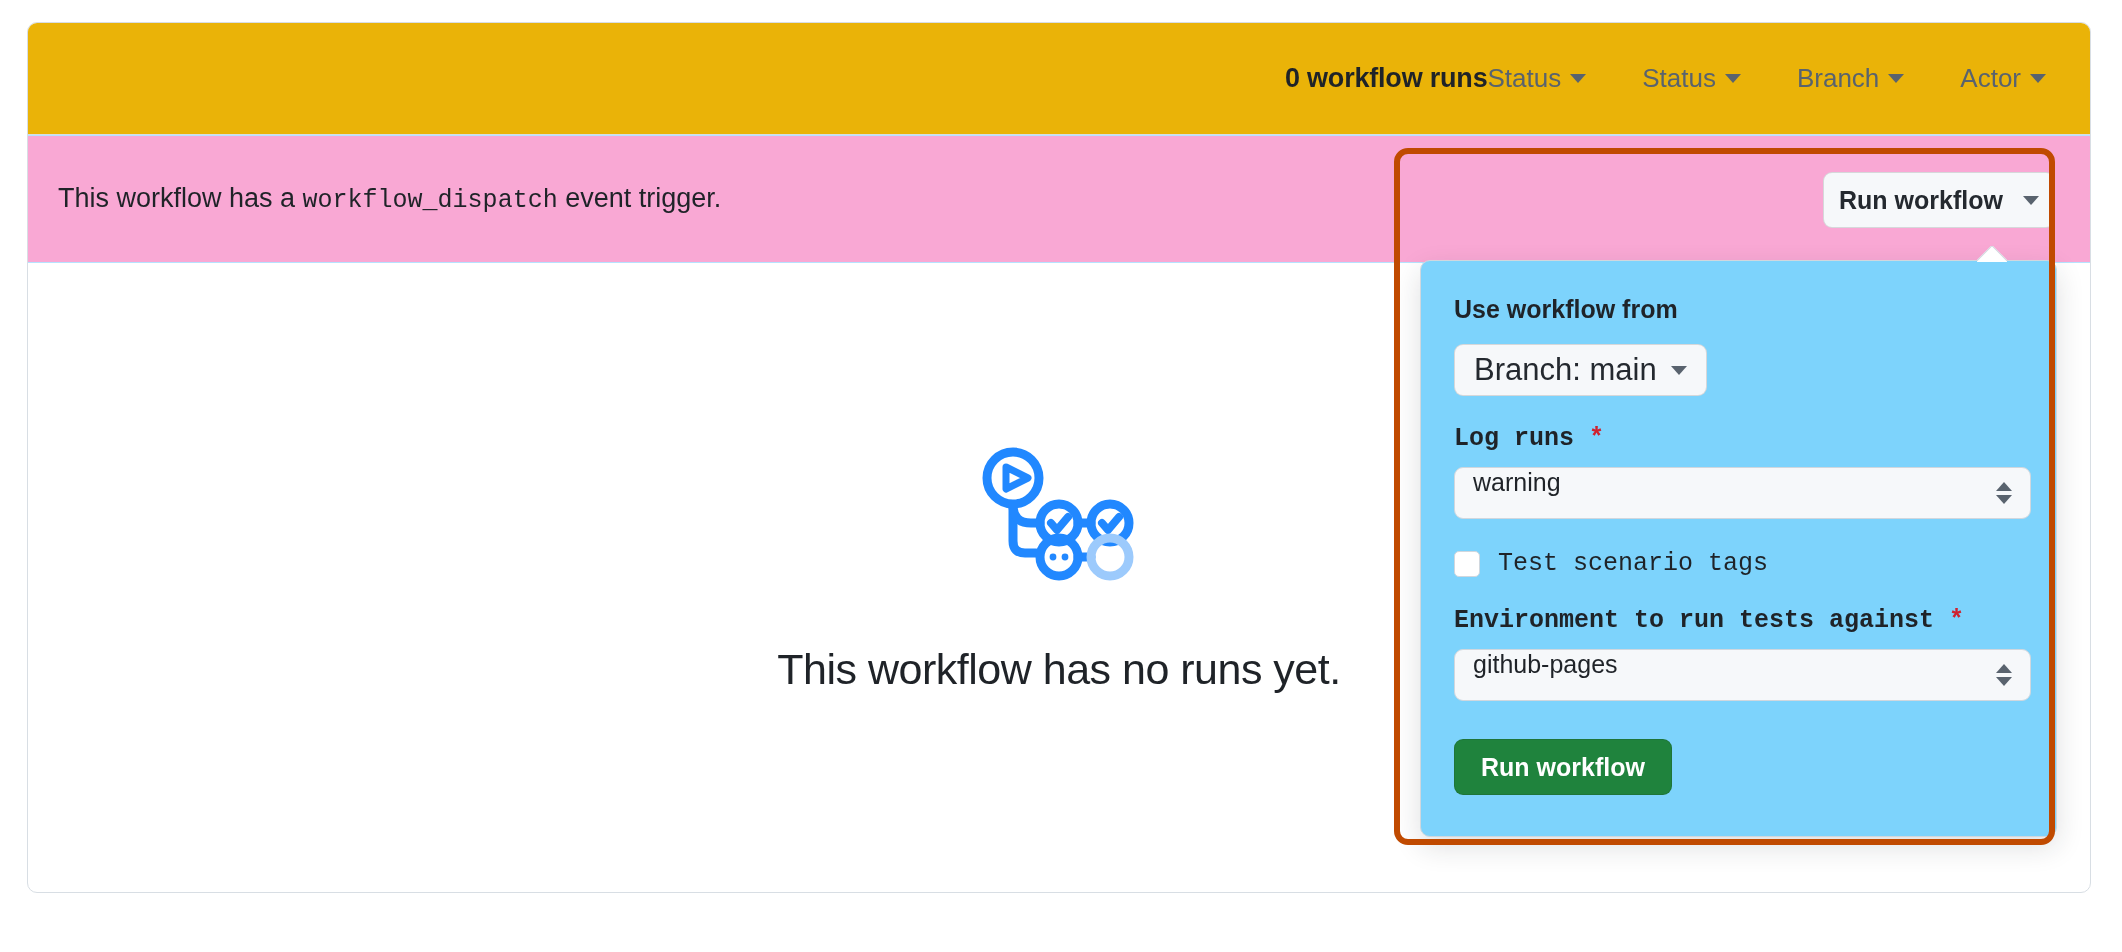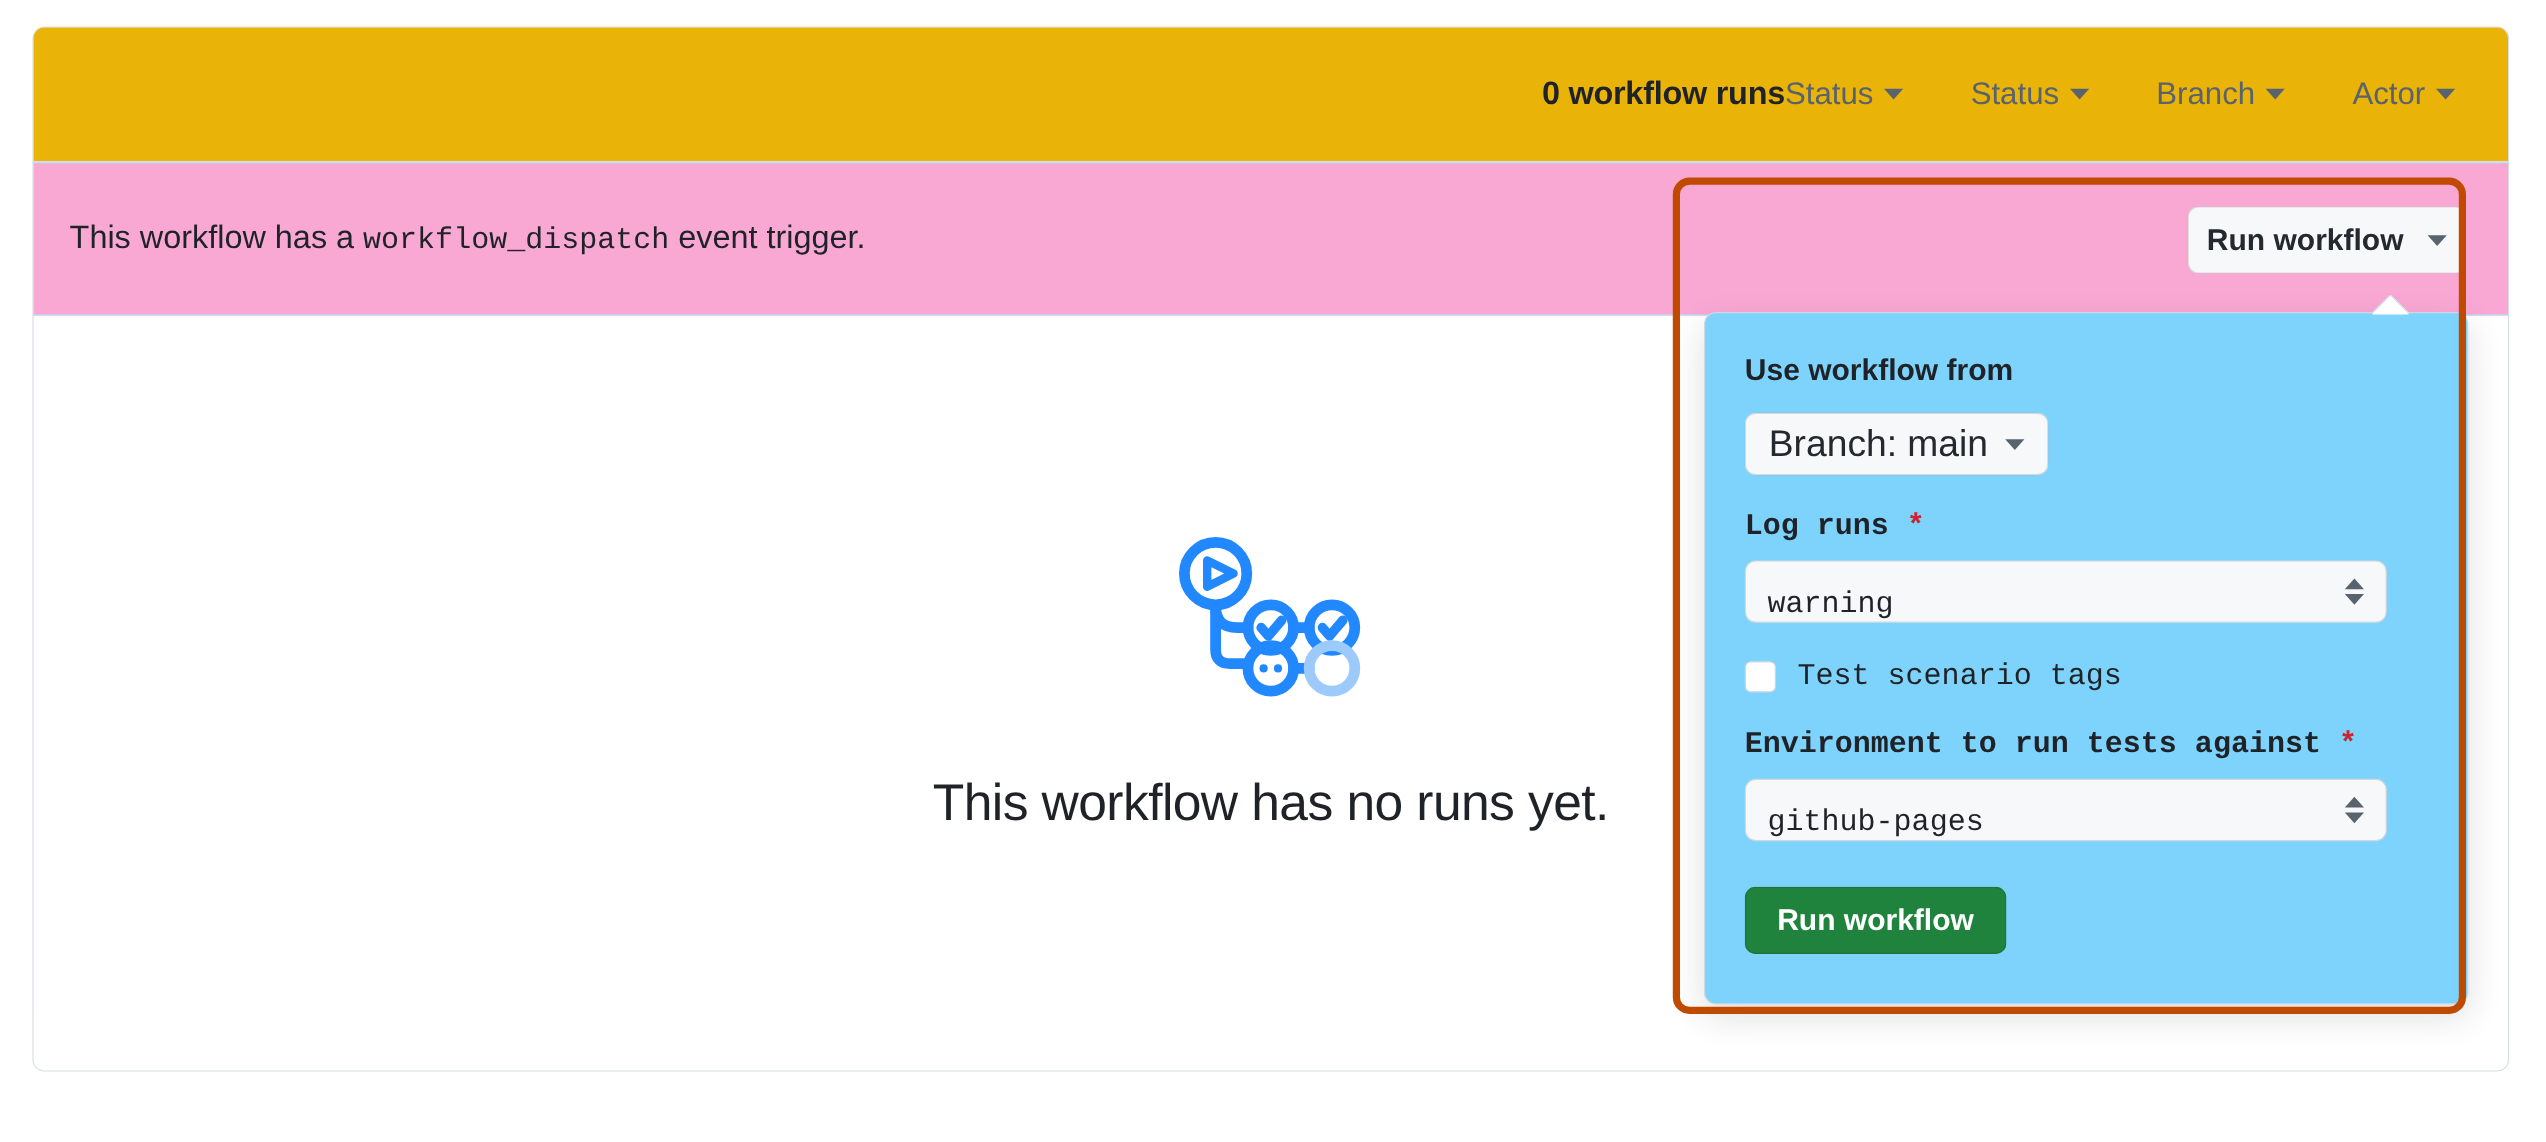--- a/index.html
+++ b/index.html
@@ -236,31 +236,30 @@
     display: block;
   }
 
   .required-star {
     color: #cf222e;
     font-weight: bold;
   }
 
   .form-select {
     position: relative;
-    width: 535px;
+    width: 577px;
     height: 52px;
     box-sizing: border-box;
     background: #f6f8fa;
     border: 1.5px solid #d0d7de;
     border-radius: 9px;
     display: flex;
-    align-items: flex-end;
+    align-items: flex-start;
     padding-left: 18px;
     cursor: pointer;
-    font-family: Liberation Mono, monospace;
   }
 
   .form-select .value {
     font-size: 25px;
     color: #1f2328;
   }
 
   .stepper {
     position: absolute;
     right: 18px;

